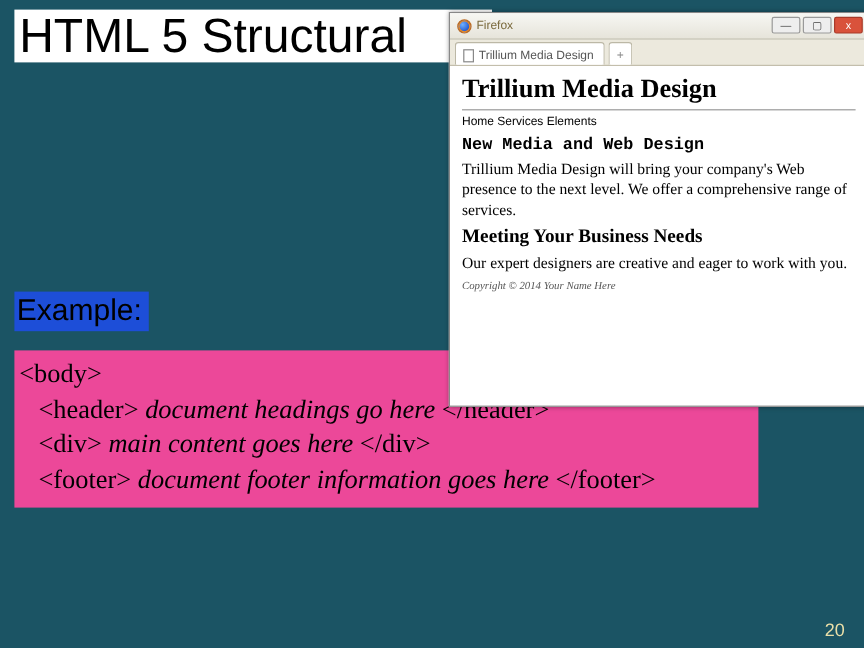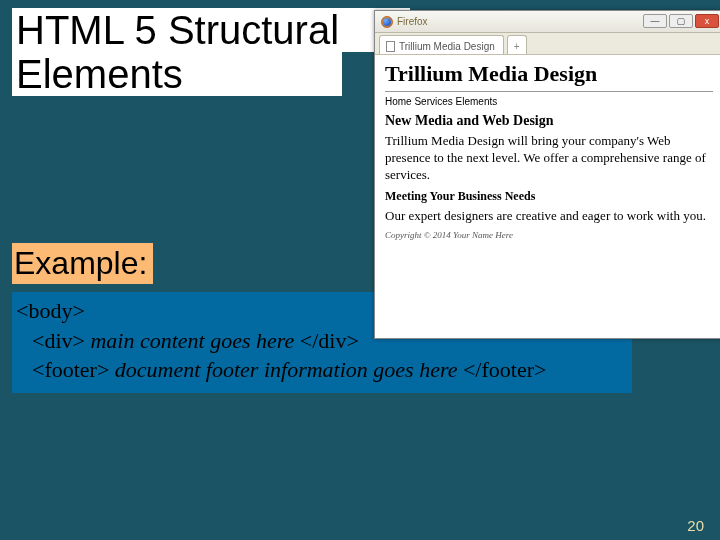--- a/index.html
+++ b/index.html
@@ -25,32 +25,32 @@
     line-height: 1.1;
     padding: 0 4px;
     font-family: Arial, sans-serif;
   }
   .title-line1 { width: 398px; }
   .title-line2 { width: 330px; }
   .example-label {
     position: absolute;
     top: 243px;
     left: 12px;
-    background: #fdba74;
+    background: #1d4ed8;
     color: #000;
-    font-size: 32px;
+    font-size: 25px;
     padding: 2px 6px 2px 2px;
     font-family: Arial, sans-serif;
   }
   .code-block {
     position: absolute;
     top: 292px;
     left: 12px;
     width: 620px;
-    background: #0369a1;
+    background: #ec4899;
     padding: 4px 4px 8px 4px;
     font-family: "Times New Roman", serif;
     font-size: 22px;
     line-height: 1.35;
     color: #000;
   }
   .code-block .indent { padding-left: 16px; display: block; }
   .code-block em { font-style: italic; }
   .page-num {
     position: absolute;
@@ -116,38 +116,40 @@
   }
   .tab .doc-icon { width: 9px; height: 11px; background: #fff; border: 1px solid #888; position: relative; }
   .tab.new { width: 20px; justify-content: center; padding: 2px 0 0 0; color: #888; }
   .page {
     padding: 6px 10px 8px 10px;
     font-family: "Times New Roman", serif;
     color: #000;
   }
   .page h1 { font-family: "Times New Roman", serif; font-size: 22px; font-weight: bold; margin-bottom: 2px; }
   .page .nav { font-size: 10px; font-family: Arial, sans-serif; margin: 3px 0 6px 0; color: #000; }
-  .page h2 { font-size: 14px; font-weight: bold; margin: 4px 0 4px 0; }
+  .page h2 { font-size: 14px; font-weight: bold; margin: 4px 0 4px 0; font-family: Liberation Mono, monospace; }
   .page p { font-size: 13px; line-height: 1.3; margin-bottom: 5px; }
-  .page h3 { font-size: 12px; font-weight: bold; margin: 5px 0 4px 0; }
+  .page h3 { font-size: 16px; font-weight: bold; margin: 5px 0 4px 0; }
   .page .copyright { font-size: 9px; font-style: italic; color: #555; margin-top: 4px; }
   .page hr { border: none; border-top: 1px solid #999; margin: 4px 0; }
 </style>
 </head>
 <body>
 
 <div class="title-block">
   <div class="title-line1">HTML 5 Structural</div>
-  <div class="title-line2"> Elements</div>
 </div>
 
 <div class="example-label">Example:</div>
 
 <div class="code-block">
   <span>&lt;body&gt;</span><br>
+  <span class="indent">
+    <span>&lt;header&gt;</span><em> document headings go here </em><span>&lt;/header&gt;</span>
+  </span>
   <span class="indent">
     <span>&lt;div&gt;</span><em> main content goes here </em><span>&lt;/div&gt;</span>
   </span>
   <span class="indent">
     <span>&lt;footer&gt;</span><em>  document footer information goes here </em><span>&lt;/footer&gt;</span>
   </span>
 </div>
 
 <div class="browser">
   <div class="win-title">

